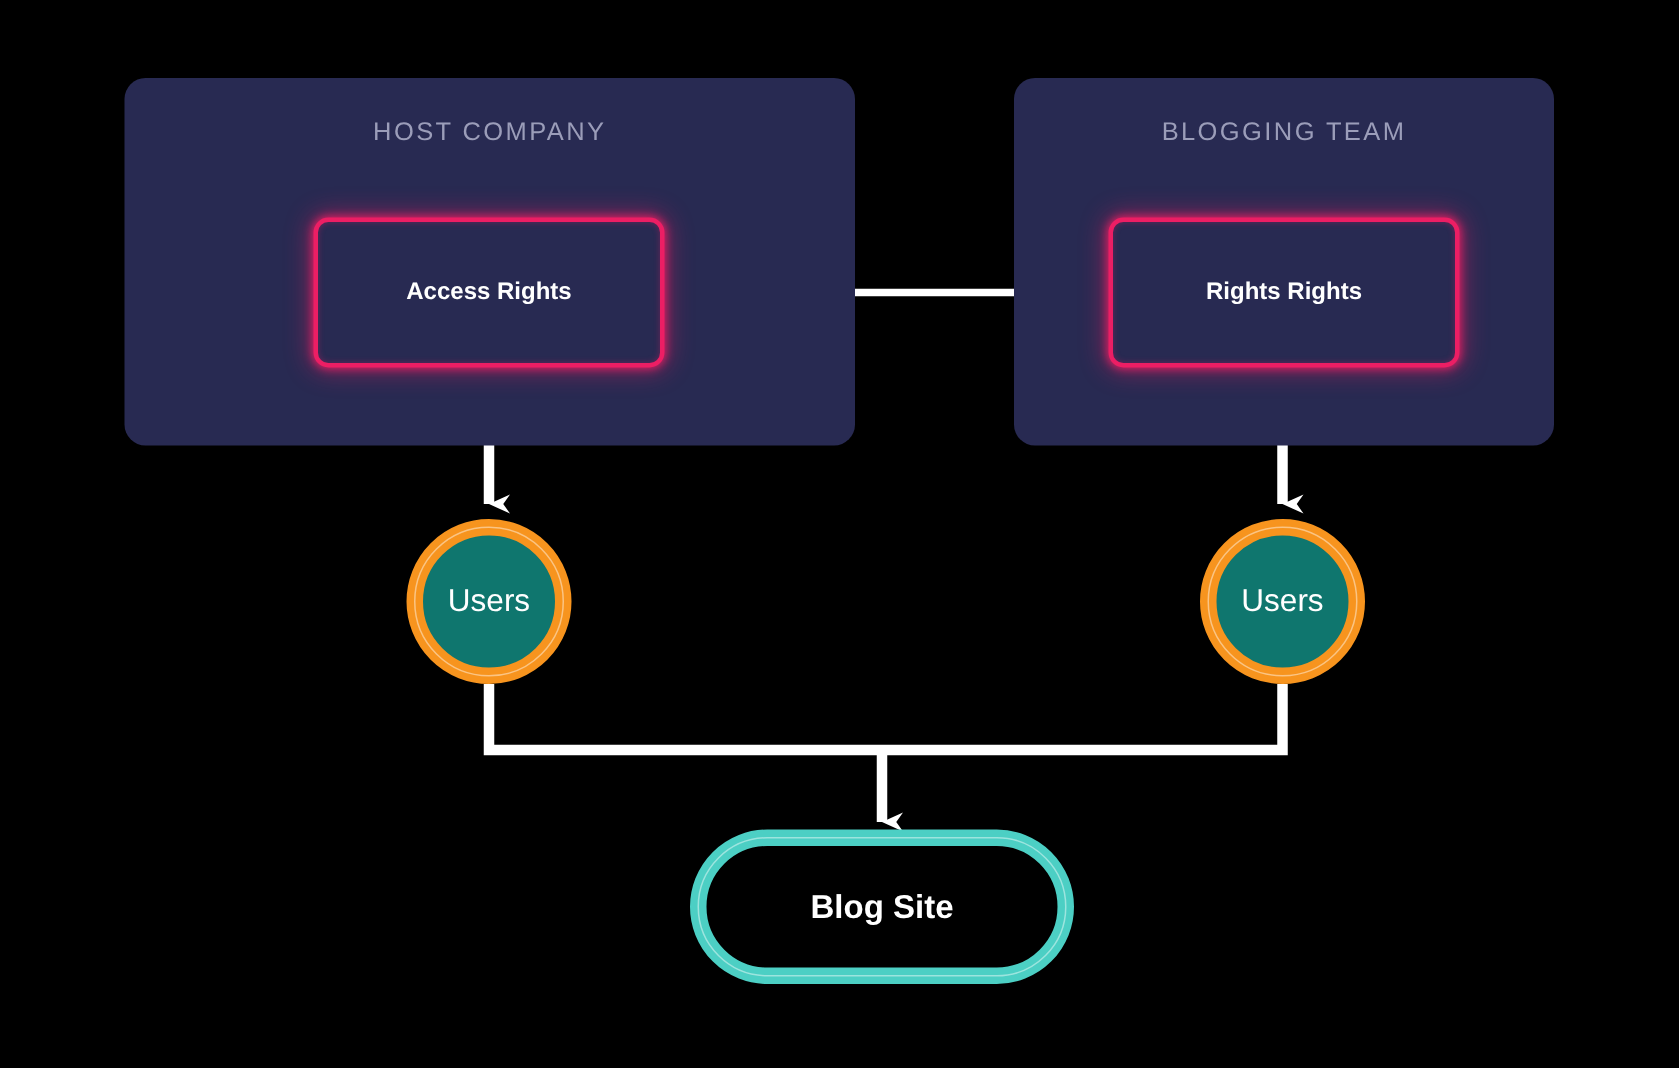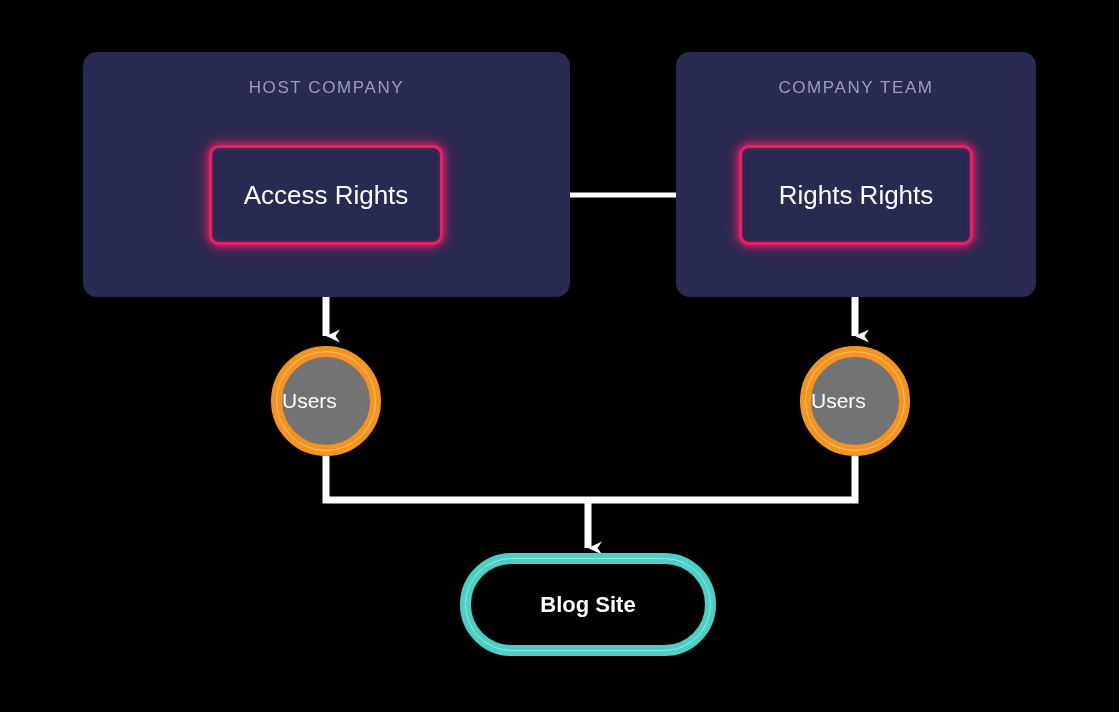--- a/index.html
+++ b/index.html
@@ -66,36 +66,37 @@
     box-shadow:
       0 0 6px 1px rgba(236,30,100,0.85),
       0 0 16px 3px rgba(236,30,100,0.45),
       inset 0 0 4px 0 rgba(236,30,100,0.35);
     display: flex;
     align-items: center;
     justify-content: center;
   }
   .rights-label {
     color: #ffffff;
-    font-size: 26px;
-    font-family: "Liberation Sans", sans-serif;
-    font-weight: 400;
+    font-size: 16px;
+    font-family: "Liberation Sans", sans-serif;
+    font-weight: 700;
     white-space: nowrap;
     text-align: right;
   }
 
   
   .users-node {
     position: absolute;
     box-sizing: border-box;
     border-radius: 50%;
-    background: #737373;
+    background: #0f766e;
     border: 11px solid #f7941e;
     display: flex;
     align-items: center;
+    justify-content: center;
   }
   .users-node::after {
     content: "";
     position: absolute;
     left: -6px; top: -6px; right: -6px; bottom: -6px;
     border-radius: 50%;
     border: 1.5px solid rgba(255,255,255,0.45);
     pointer-events: none;
   }
   .users-label {
@@ -178,21 +179,21 @@
     </g>
   </svg>
 
   <div class="html-layer">
 
     <div class="group-panel" style="left:83px; top:52px; width:487px; height:245px;">
       <div class="group-title">HOST COMPANY</div>
     </div>
 
     <div class="group-panel" style="left:676px; top:52px; width:360px; height:245px;">
-      <div class="group-title">COMPANY TEAM</div>
+      <div class="group-title">BLOGGING TEAM</div>
     </div>
 
     <div class="rights-box" style="left:209px; top:145px; width:234px; height:100px;">
       <span class="rights-label">Access Rights</span>
     </div>
 
     <div class="rights-box" style="left:739px; top:145px; width:234px; height:100px;">
       <span class="rights-label">Rights Rights</span>
     </div>
 

